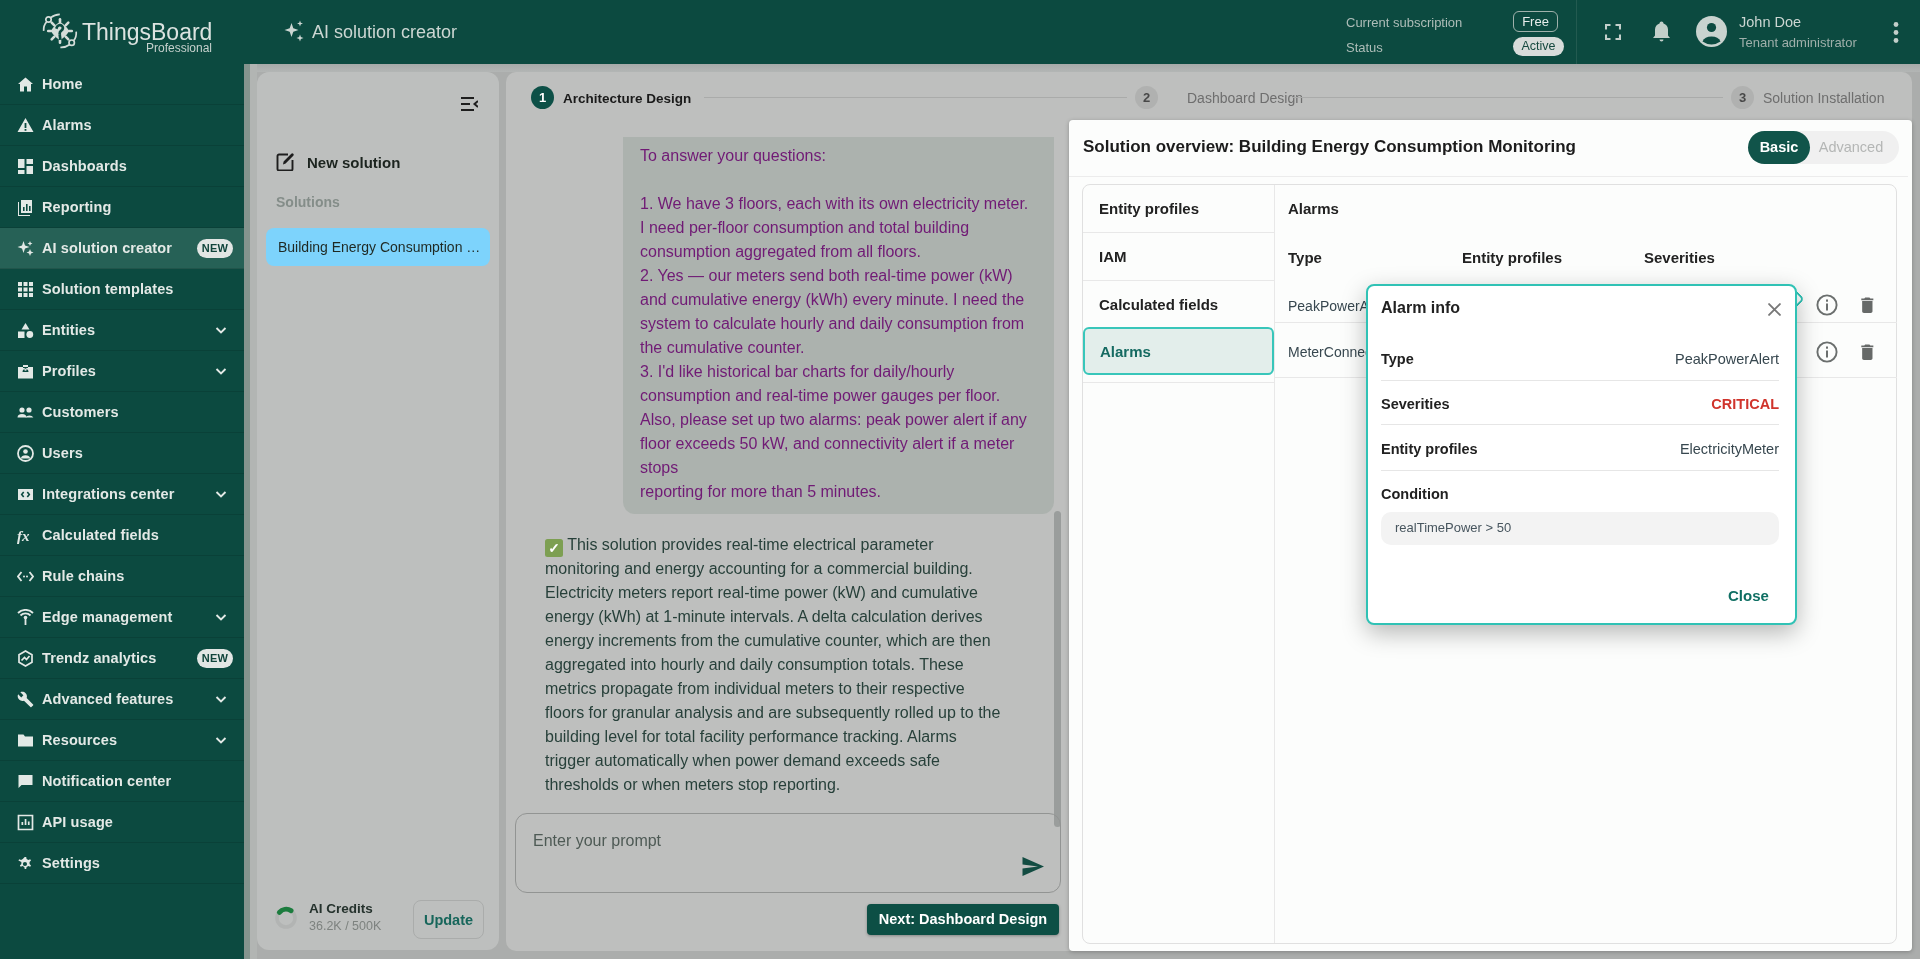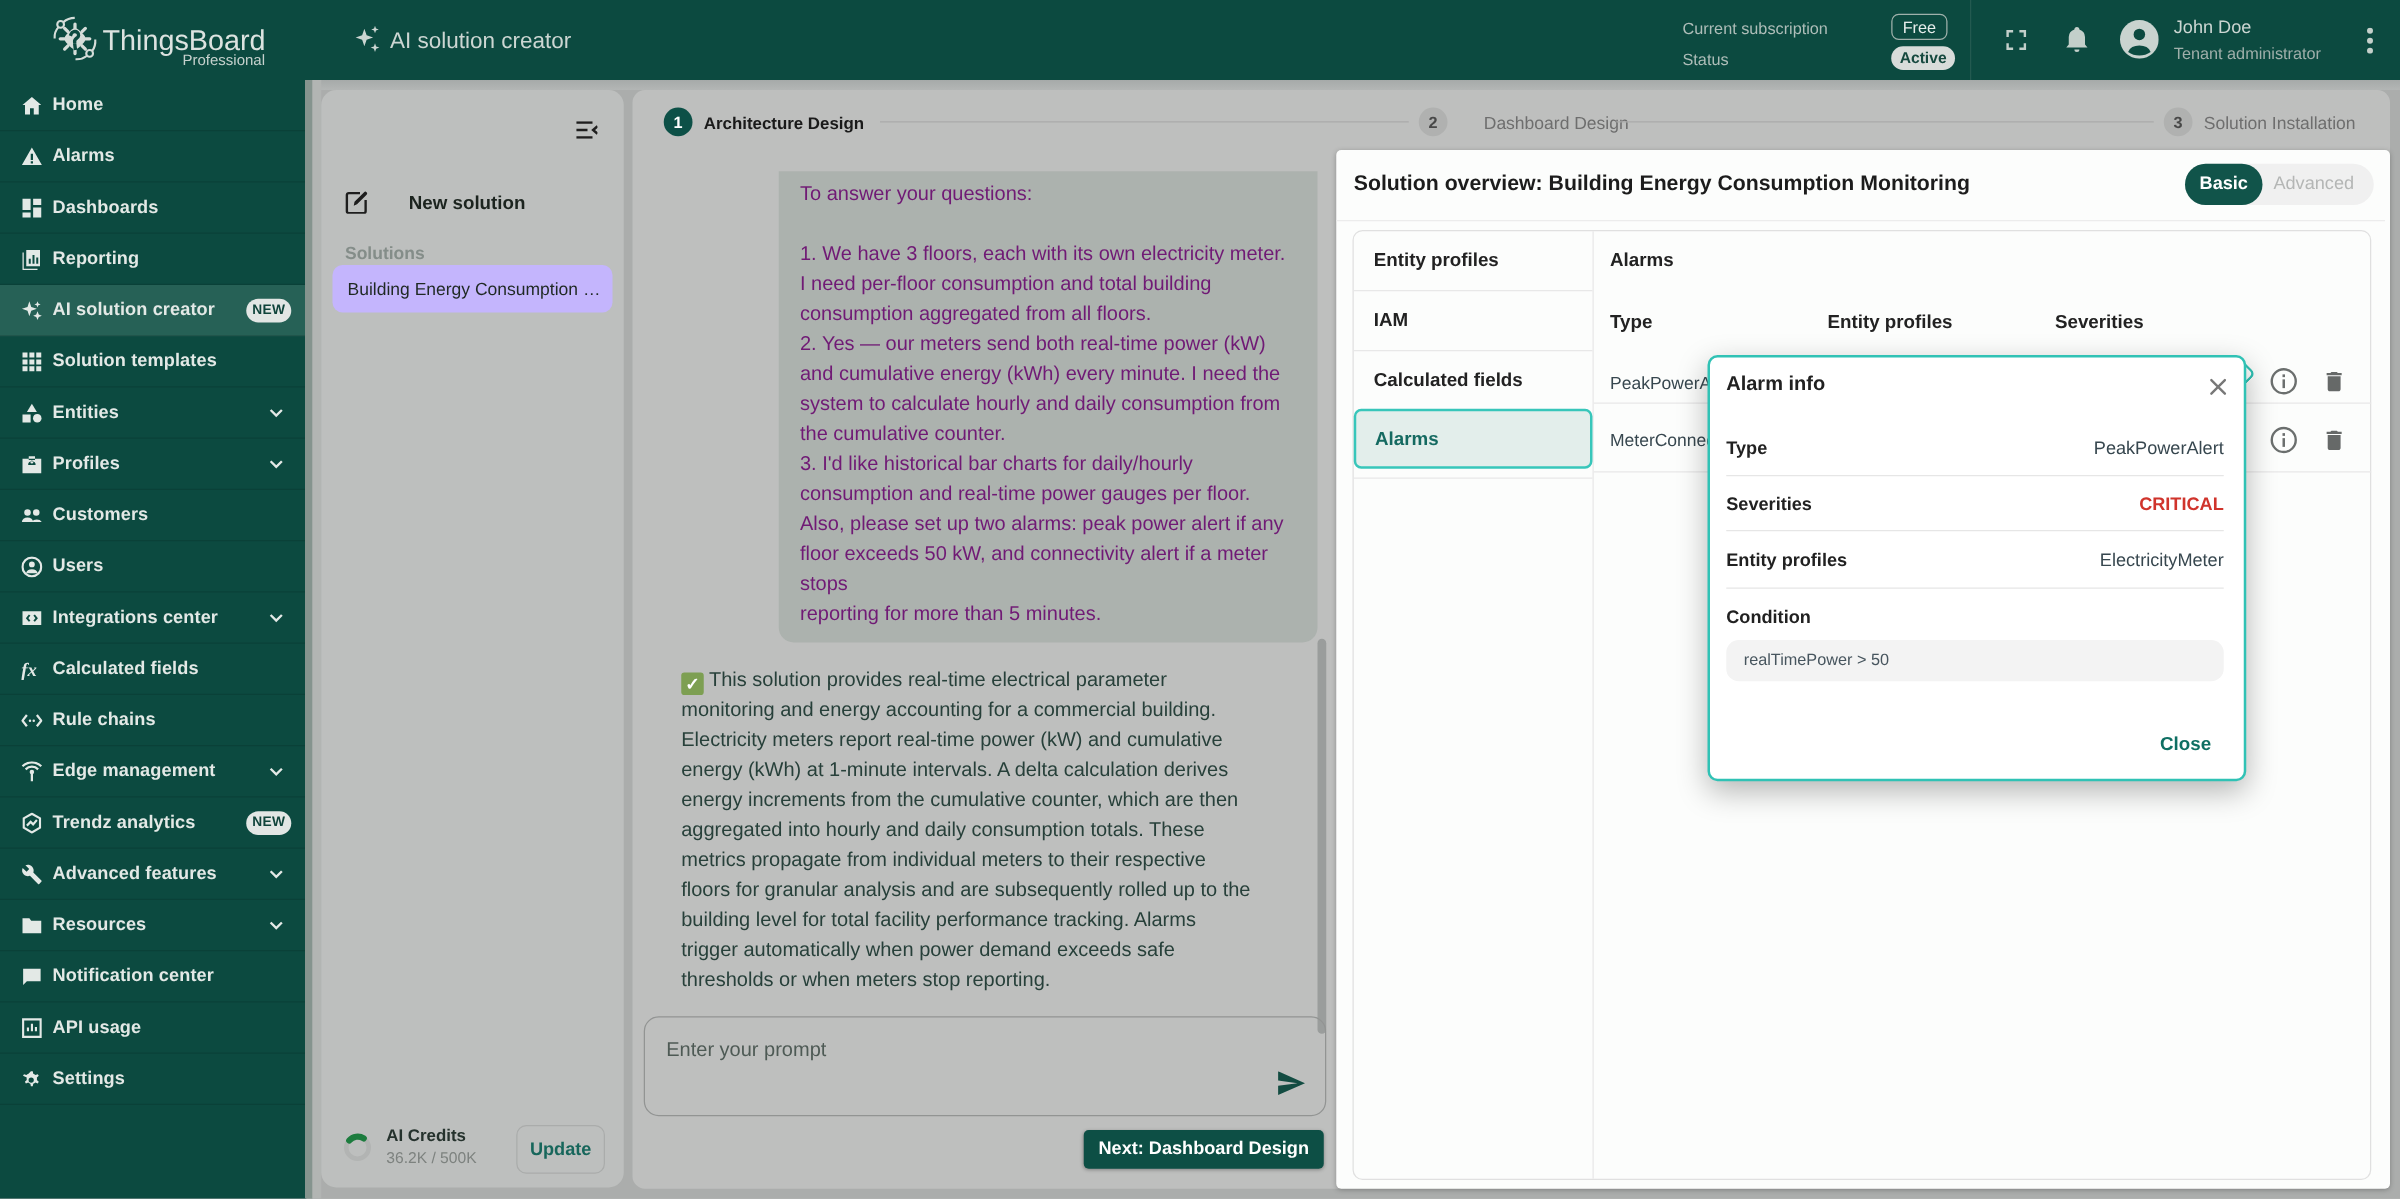--- a/index.html
+++ b/index.html
@@ -7,21 +7,21 @@
 body { font-family:"Liberation Sans", sans-serif; position:relative; background:#abadac; }
 .abs { position:absolute; }
 
 
 #header { position:absolute; left:0; top:0; width:1920px; height:64px; background:#0c4a40; }
 #logo-text { position:absolute; left:82px; top:19px; font-size:23px; font-weight:400; color:#dce3e0; letter-spacing:0px; }
 #logo-sub { position:absolute; left:146px; top:41px; width:62px; text-align:right; font-size:12px; color:#c6d1cd; }
 #ai-title { position:absolute; left:312px; top:22px; font-size:18px; color:#ccd6d2; }
 .hdr-lbl { position:absolute; font-size:13px; color:#aebdb8; width:160px; white-space:nowrap; }
 #free-pill { position:absolute; left:1513px; top:11px; width:45px; height:21px; border:1px solid #9fb1ab; border-radius:6px; color:#e7edeb; font-size:13px; text-align:center; line-height:20px; }
-#active-pill { position:absolute; left:1513px; top:37px; width:51px; height:19px; background:#d8dcda; border-radius:10px; color:#16493f; font-size:12.5px; font-weight:bold; text-align:center; line-height:19px; }
+#active-pill { position:absolute; left:1513px; top:37px; width:51px; height:19px; background:#d8dcda; border-radius:10px; color:#16493f; font-size:12.5px; font-weight:normal; text-align:center; line-height:19px; }
 #hdr-div { position:absolute; left:1576px; top:0px; width:1px; height:64px; background:#235a50; }
 #john { position:absolute; left:1739px; top:14px; font-size:14.5px; color:#ccd6d2; }
 #tenant { position:absolute; left:1739px; top:35px; font-size:13px; color:#9fafaa; }
 
 
 #sidenav { position:absolute; left:0; top:64px; width:245px; height:895px; background:#0c4a40; overflow:hidden; }
 .nav-item { position:relative; height:41px; display:flex; align-items:center; border-bottom:1px solid rgba(0,0,0,0.12);padding-left:48px; }
 .nav-item .ni-icon { position:absolute; left:17px; width:17px; height:17px; display:flex; align-items:center; justify-content:center; }
 .nav-item .ni-label { position:absolute; left:42px; font-size:14.5px; font-weight:bold; color:#e3e9e6; letter-spacing:0.1px; }
 .nav-item.active { background:#266156; }
@@ -29,23 +29,23 @@
 .new-badge { position:absolute; left:197px; top:11px; width:36px; height:19px; background:#e2e6e4; border-radius:10px; color:#10443b; font-size:11px; font-weight:bold; text-align:center; line-height:19px; letter-spacing:0.3px; }
 
 
 #strip1 { position:absolute; left:244px; top:64px; width:6px; height:895px; background:#85948e; }
 #strip2 { position:absolute; left:250px; top:64px; width:7px; height:895px; background:#b2b5b3; }
 
 
 #panel { position:absolute; left:257px; top:72px; width:242px; height:878px; background:#bdbfbe; border-radius:12px; }
 #collapse-ic { position:absolute; left:461px; top:97px; width:17px; height:14px; }
 #new-sol-ic { position:absolute; left:276px; top:152px; width:19px; height:19px; }
-#new-sol { position:absolute; left:307px; top:154px; font-size:15px; font-weight:bold; color:#1c241f;margin-left:20px; }
+#new-sol { position:absolute; left:307px; top:154px; font-size:15px; font-weight:bold; color:#1c241f; }
 #solutions-lbl { position:absolute; left:276px; top:194px; font-size:14px; font-weight:bold; color:#848d89; }
-#sol-item { position:absolute; left:266px; top:212px; width:224px; height:38px; background:#c4b5fd; border-radius:8px; }
+#sol-item { position:absolute; left:266px; top:228px; width:224px; height:38px; background:#7dd3fc; border-radius:8px; }
 #sol-item span { position:absolute; left:12px; top:11px; font-size:14px; color:#1f2923; white-space:nowrap; }
 #credits-donut { position:absolute; left:274px; top:906px; width:24px; height:24px; }
 #credits-t1 { position:absolute; left:309px; top:901px; font-size:13.5px; font-weight:bold; color:#25322d; }
 #credits-t2 { position:absolute; left:309px; top:919px; font-size:12.5px; color:#7d827f; }
 #update-btn { position:absolute; left:413px; top:900px; width:71px; height:39px; border:1px solid #aaacab; border-radius:8px; text-align:center; line-height:38px; font-size:14.5px; font-weight:bold; color:#17665b; background:#bdbfbe; }
 
 
 #content { position:absolute; left:506px; top:72px; width:1406px; height:879px; background:#bebfbe; border-radius:10px; }
 
 

